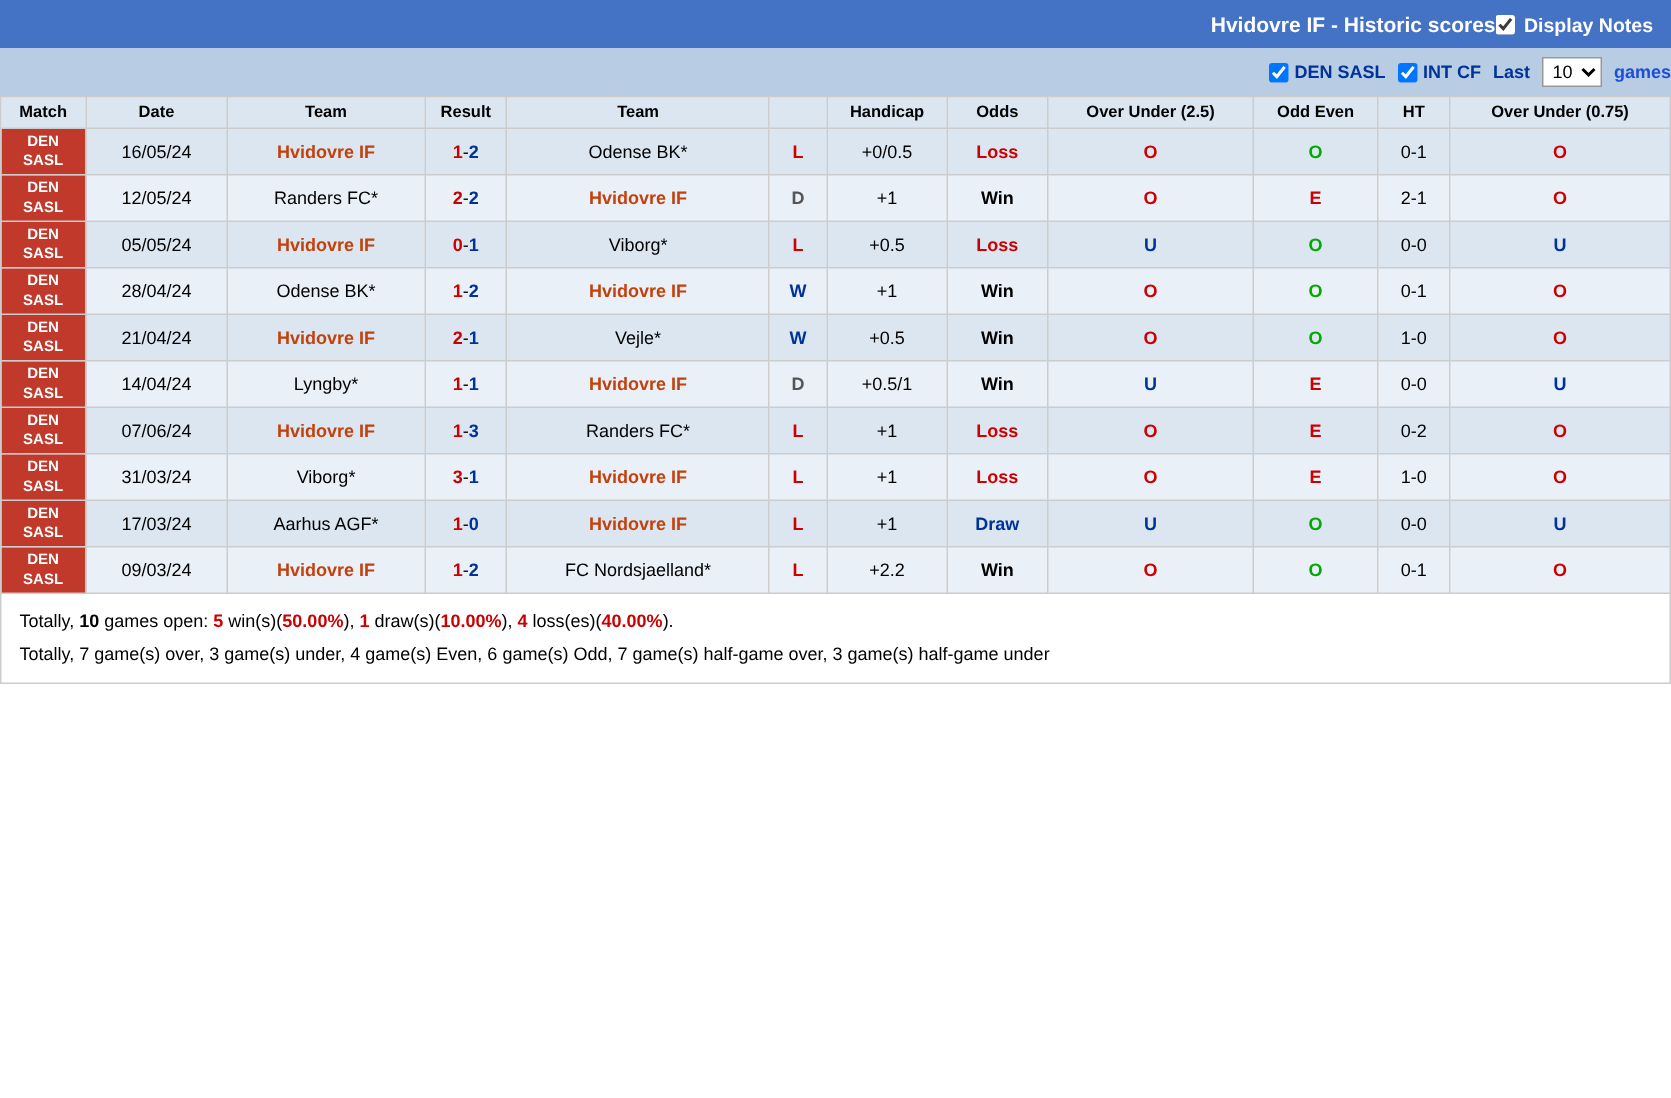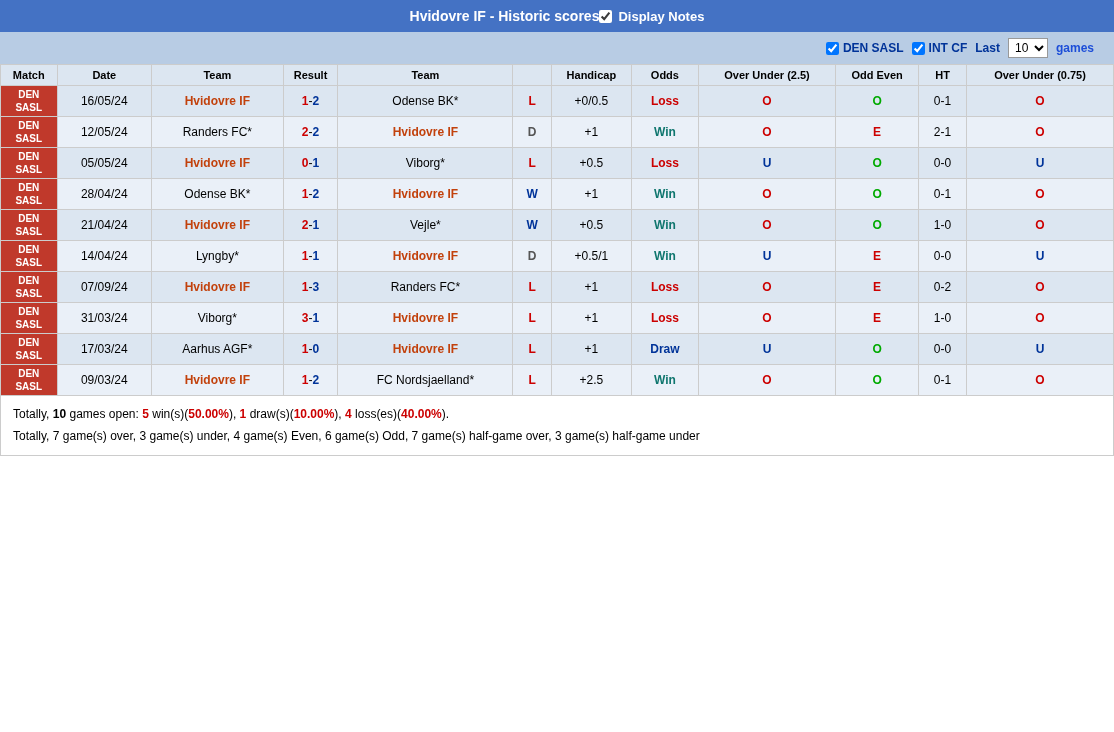--- a/index.html
+++ b/index.html
@@ -4,29 +4,29 @@
   <style>
     * { box-sizing: border-box; margin: 0; padding: 0; }
     body { font-family: Arial, sans-serif; font-size: 12px; background: #fff; width: 1114px; }
     
     .header {
       background: #4472c4;
       color: white;
       padding: 8px 12px;
       display: flex;
       align-items: center;
-      justify-content: center;
+      justify-content: flex-end;
     }
     .header-title { font-weight: bold; font-size: 14px; }
     .header-right { display: flex; align-items: center; gap: 6px; font-size: 13px; }
     .display-notes-check { accent-color: white; }
     
     .filter-bar {
       background: #b8cce4;
-      padding: 6px 20px;
+      padding: 6px 0;
       display: flex;
       align-items: center;
       justify-content: flex-end;
       gap: 8px;
     }
     .filter-item { display: flex; align-items: center; gap: 4px; font-size: 12px; }
     .filter-label { font-weight: bold; color: #003399; }
     .last-select {
       border: 1px solid #999;
       padding: 1px 2px;
@@ -68,21 +68,21 @@
 
     tr.row-even td:not(.badge-cell) { background: #dce6f1; }
     tr.row-odd td:not(.badge-cell) { background: #eaf0f8; }
 
     .team-green { color: #c2410c; font-weight: bold; }
     .result-score { color: #cc0000; font-weight: bold; }
     .result-score-blue { color: #003399; font-weight: bold; }
     .result-w { color: #003399; font-weight: bold; }
     .result-d { color: #555; font-weight: bold; }
     .result-l { color: #cc0000; font-weight: bold; }
-    .odds-win { color: #0f766e; font-weight: bold; }
+    .odds-win { color: #000000; font-weight: bold; }
     .odds-loss { color: #cc0000; font-weight: bold; }
     .odds-draw { color: #003399; font-weight: bold; }
     .over { color: #cc0000; font-weight: bold; }
     .under { color: #003399; font-weight: bold; }
     .even { color: #cc0000; font-weight: bold; }
     .odd-val { color: #00aa00; font-weight: bold; }
     
     .summary {
       padding: 8px 12px;
       background: #fff;
@@ -223,21 +223,21 @@
         <td class="result-d">D</td>
         <td>+0.5/1</td>
         <td class="odds-win">Win</td>
         <td class="under">U</td>
         <td class="even">E</td>
         <td>0-0</td>
         <td class="under">U</td>
       </tr>
       <tr class="row-even">
         <td class="badge-cell">DEN<br>SASL</td>
-        <td>07/09/24</td>
+        <td>07/06/24</td>
         <td class="team-green">Hvidovre IF</td>
         <td><span class="result-score">1</span>-<span class="result-score-blue">3</span></td>
         <td class="">Randers FC*</td>
         <td class="result-l">L</td>
         <td>+1</td>
         <td class="odds-loss">Loss</td>
         <td class="over">O</td>
         <td class="even">E</td>
         <td>0-2</td>
         <td class="over">O</td>
@@ -270,21 +270,21 @@
         <td>0-0</td>
         <td class="under">U</td>
       </tr>
       <tr class="row-odd">
         <td class="badge-cell">DEN<br>SASL</td>
         <td>09/03/24</td>
         <td class="team-green">Hvidovre IF</td>
         <td><span class="result-score">1</span>-<span class="result-score-blue">2</span></td>
         <td class="">FC Nordsjaelland*</td>
         <td class="result-l">L</td>
-        <td>+2.5</td>
+        <td>+2.2</td>
         <td class="odds-win">Win</td>
         <td class="over">O</td>
         <td class="odd-val">O</td>
         <td>0-1</td>
         <td class="over">O</td>
       </tr>
     </tbody>
 </table>
 
 <div class="summary">

